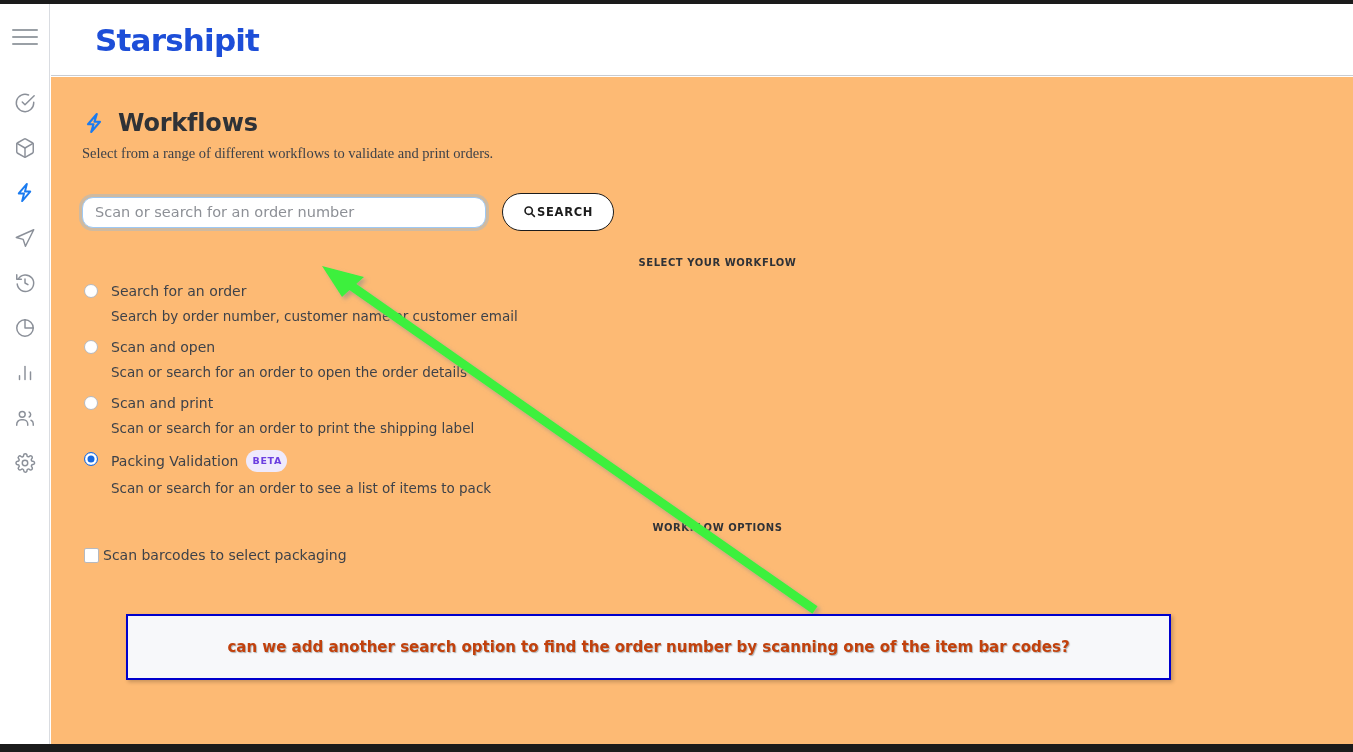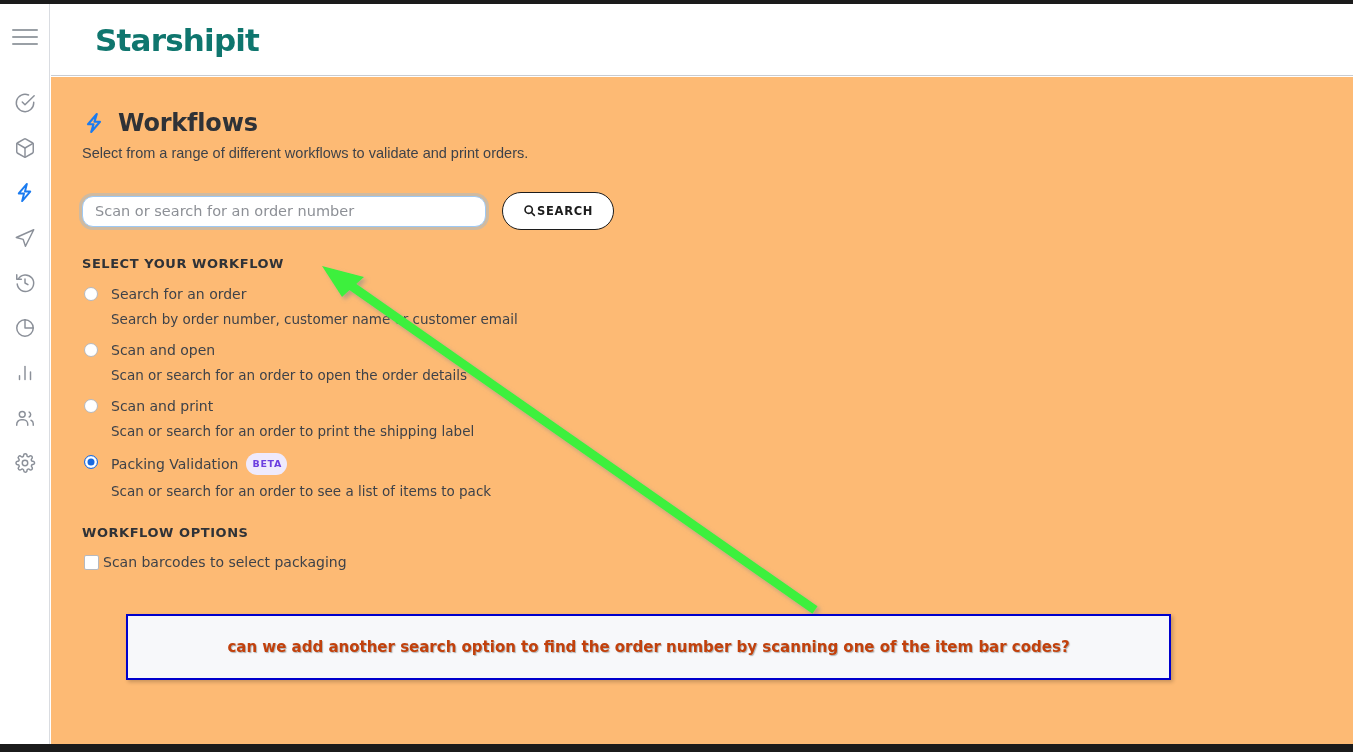--- a/index.html
+++ b/index.html
@@ -59,42 +59,42 @@
     background: #ffffff;
     border-bottom: 1px solid #c9ccd1;
     display: flex; align-items: center;
   }
   .logo {
     margin-left: 44px;
     font-family: "DejaVu Sans", sans-serif;
     font-size: 31px;
     font-weight: bold;
     letter-spacing: -0.8px;
-    color: #0f766e;
+    color: #1d4ed8;
     user-select: none;
   }
 
   
   .main {
     position: absolute; left: 51px; top: 77px; right: 0; bottom: 8px;
     background: #fdba74;
     overflow: hidden;
   }
   .content { position: relative; padding: 32px 0 0 31px; }
 
   .title-row { display: flex; align-items: center; gap: 12px; }
   .zap-icon { color: #1a7bf0; display: flex; }
   .page-title {
     font-size: 24px; font-weight: bold; color: #2f3237;
     font-family: "DejaVu Sans", sans-serif;
     letter-spacing: -0.2px;
   }
   .page-sub {
     margin-top: 8px; font-size: 14.5px; color: #3e4249;
-    font-family: Liberation Sans, sans-serif;
+    font-family: Liberation Serif, serif;
   }
 
   
   .search-row { margin-top: 31px; display: flex; align-items: center; gap: 16px; }
   .search-input {
     width: 404px; height: 31px;
     border: 1px solid #9ec9f4;
     border-radius: 11px;
     background: #ffffff;
     padding: 0 12px;
@@ -114,23 +114,24 @@
     cursor: pointer;
     font-family: "DejaVu Sans", sans-serif;
   }
   .search-btn-label {
     font-size: 11.5px; font-weight: bold; letter-spacing: 0.7px; color: #1c1c1c;
   }
 
   
   .section-label {
     margin-top: 26px;
-    font-size: 13px; font-weight: bold; letter-spacing: 0.55px;
+    font-size: 10px; font-weight: bold; letter-spacing: 0.55px;
     color: #2f3237;
     font-family: "DejaVu Sans", sans-serif;
+    text-align: center;
   }
 
   .option { margin-top: 14px; position: relative; padding-left: 29px; }
   .option:first-of-type { margin-top: 13px; }
   .radio {
     position: absolute; left: 2px; top: 2px;
     width: 14px; height: 14px; border-radius: 50%;
     border: 1.5px solid #b6b9bf; background: #ffffff;
     cursor: pointer;
   }

